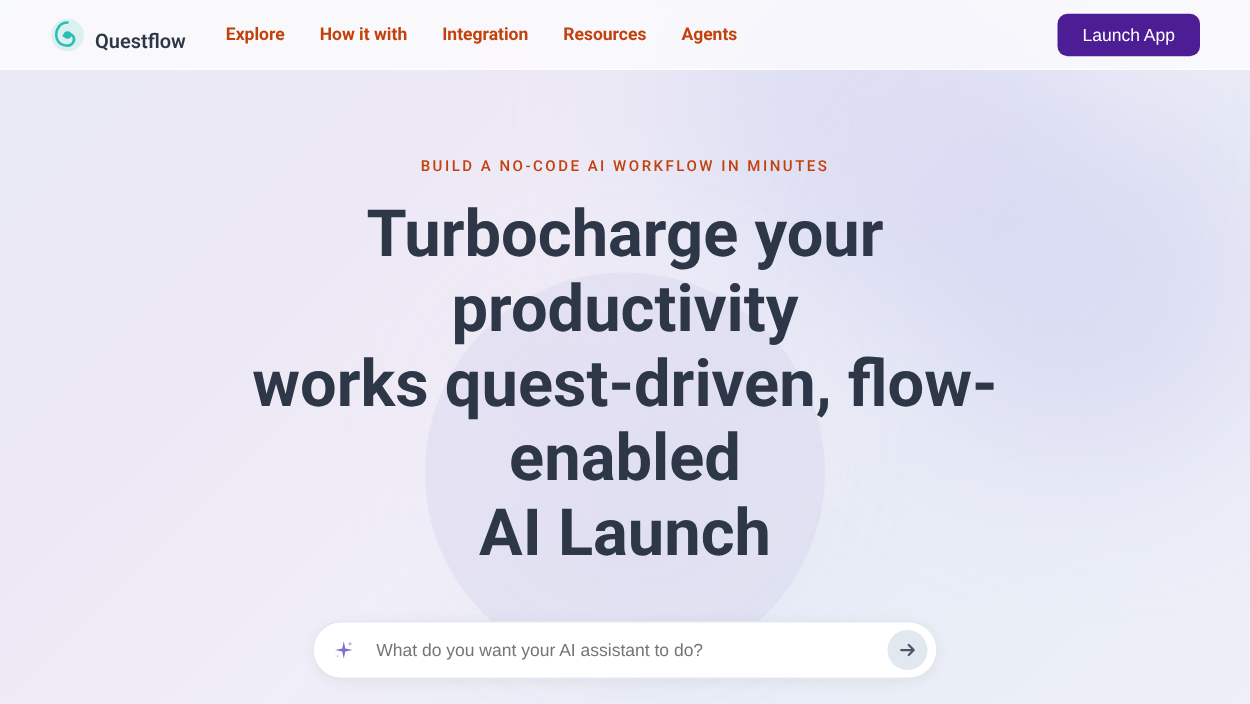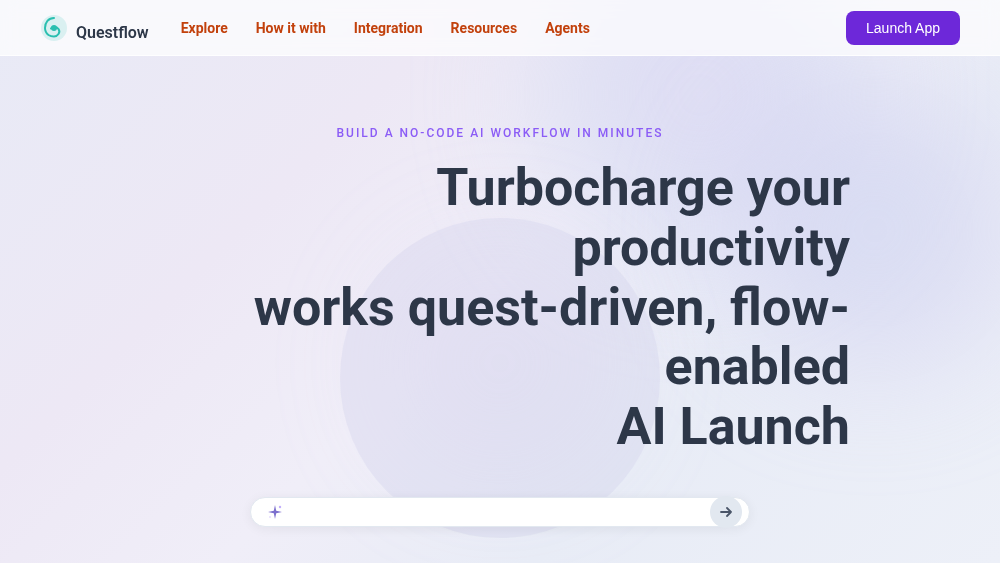--- a/index.html
+++ b/index.html
@@ -115,21 +115,21 @@
 
     .nav-link {
       font-size: 14px;
       color: #c2410c;
       text-decoration: none;
       cursor: pointer;
       font-weight: 700;
     }
 
     .launch-btn {
-      background: #6d28d9;
+      background: #4c1d95;
       color: white;
       border: none;
       padding: 9px 20px;
       border-radius: 8px;
       font-size: 14px;
       font-weight: 500;
       cursor: pointer;
     }
 
     
@@ -141,33 +141,32 @@
       align-items: center;
       justify-content: center;
       text-align: center;
       padding-top: 70px;
     }
 
     .hero-tagline {
       font-size: 12px;
       font-weight: 500;
       letter-spacing: 2px;
-      color: #8b5cf6;
+      color: #c2410c;
       text-transform: uppercase;
       margin-bottom: 18px;
     }
 
     .hero-title {
       font-size: 52px;
       font-weight: 700;
       line-height: 1.15;
       color: #2d3748;
       max-width: 700px;
       margin-bottom: 40px;
-      text-align: right;
     }
 
     
     .search-container {
       width: 500px;
       position: relative;
       margin-bottom: 24px;
     }
 
     .search-bar {
@@ -264,20 +263,21 @@
 
   <div class="search-container">
     <div class="search-bar">
       <span class="search-icon-wrapper">
         <svg width="18" height="18" viewBox="0 0 18 18" fill="none" xmlns="http://www.w3.org/2000/svg">
           <path d="M9 2L10.2 7.8L16 9L10.2 10.2L9 16L7.8 10.2L2 9L7.8 7.8L9 2Z" fill="#7c6fcd"></path>
           <circle cx="14" cy="4" r="1.2" fill="#a78bfa" opacity="0.7"></circle>
           <circle cx="4" cy="14" r="0.8" fill="#a78bfa" opacity="0.5"></circle>
         </svg>
       </span>
+      <input class="search-input-field" type="text" placeholder="What do you want your AI assistant to do?" style="">
       <button class="search-submit">
         <svg width="14" height="14" viewBox="0 0 14 14" fill="none" xmlns="http://www.w3.org/2000/svg">
           <path d="M2 7H12M12 7L8 3M12 7L8 11" stroke="#4a5568" stroke-width="1.8" stroke-linecap="round" stroke-linejoin="round"></path>
         </svg>
       </button>
     </div>
   </div>
 
 </section>
 

